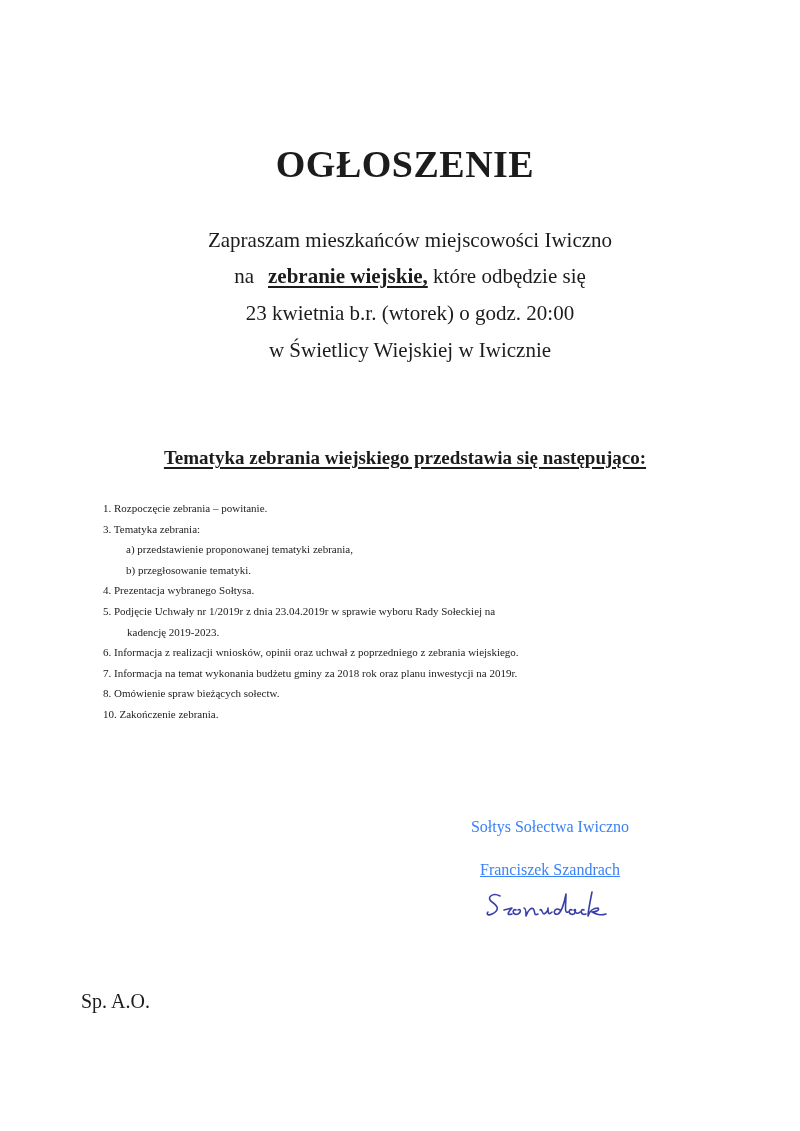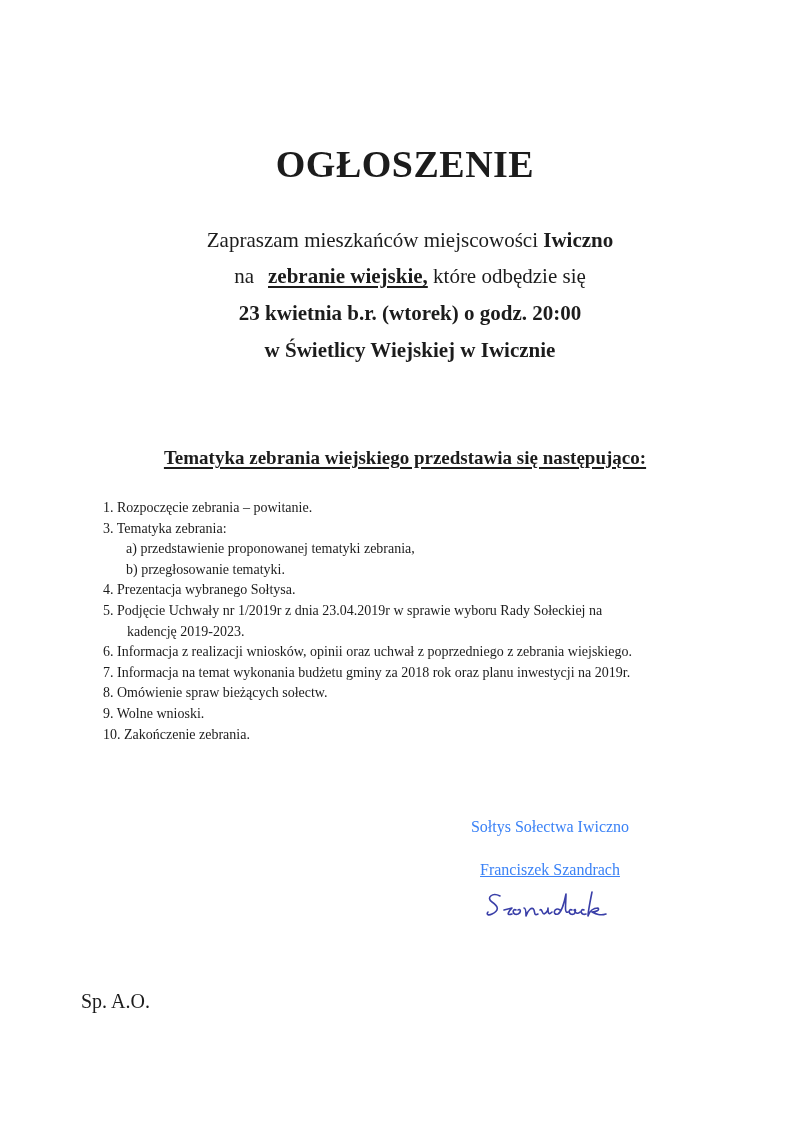--- a/index.html
+++ b/index.html
@@ -34,21 +34,21 @@
       color: #1c1c1c;
     }
     .invite-line {
       position: absolute;
       left: 0;
       width: 820px;
       text-align: center;
       font-size: 21px;
       color: #1c1c1c;
     }
-    .invite-line b { font-weight: bold; }
+    .invite-line b { font-weight: normal; }
     .line1 { top: 228px; }
     .line2 { top: 264px; }
     .line3 { top: 301px; }
     .line4 { top: 338px; }
     .underlined {
       font-weight: bold;
       text-decoration: underline;
       text-decoration-thickness: 2px;
       text-underline-offset: 3px;
     }
@@ -64,21 +64,21 @@
       text-decoration: underline;
       text-decoration-thickness: 2px;
       text-underline-offset: 3px;
       color: #1c1c1c;
     }
     .agenda {
       position: absolute;
       top: 498px;
       left: 103px;
       width: 640px;
-      font-size: 14px;
+      font-size: 11px;
       line-height: 20.6px;
       color: #1c1c1c;
     }
     .agenda .item { white-space: nowrap; }
     .agenda .sub { padding-left: 23px; }
     .agenda .cont { padding-left: 24px; }
     .signature-block {
       position: absolute;
       left: 440px;
       width: 220px;
@@ -132,21 +132,20 @@
     <div class="item">1. Rozpoczęcie zebrania – powitanie.</div>
     <div class="item">3. Tematyka zebrania:</div>
     <div class="item sub">a) przedstawienie proponowanej tematyki zebrania,</div>
     <div class="item sub">b) przegłosowanie tematyki.</div>
     <div class="item">4.  Prezentacja wybranego Sołtysa.</div>
     <div class="item">5.  Podjęcie Uchwały nr 1/2019r z dnia 23.04.2019r w sprawie wyboru Rady Sołeckiej na</div>
     <div class="item cont">kadencję 2019-2023.</div>
     <div class="item">6.  Informacja z realizacji wniosków, opinii oraz uchwał z poprzedniego z zebrania wiejskiego.</div>
     <div class="item">7.  Informacja na temat wykonania budżetu gminy za 2018 rok oraz planu inwestycji na 2019r.</div>
     <div class="item">8.  Omówienie spraw bieżących sołectw.</div>
-    <div class="item">9.  Wolne wnioski.</div>
     <div class="item">10. Zakończenie zebrania.</div>
   </div>
 
   <div class="signature-block sig-role">Sołtys Sołectwa Iwiczno</div>
   <div class="signature-block sig-name">Franciszek Szandrach</div>
 
   <svg class="sig-hand" viewBox="0 0 130 36">
     <path id="sig-path" fill="none" stroke-width="1.6" stroke-linecap="round" stroke-linejoin="round" d="M18 10 C 10 6, 4 12, 10 16 C 16 20, 18 24, 10 28 C 6 30, 4 28, 6 26
          M22 24 L 30 22 C 26 26, 24 30, 30 28
          M34 24 C 30 22, 30 30, 36 28 C 40 26, 38 22, 36 24

